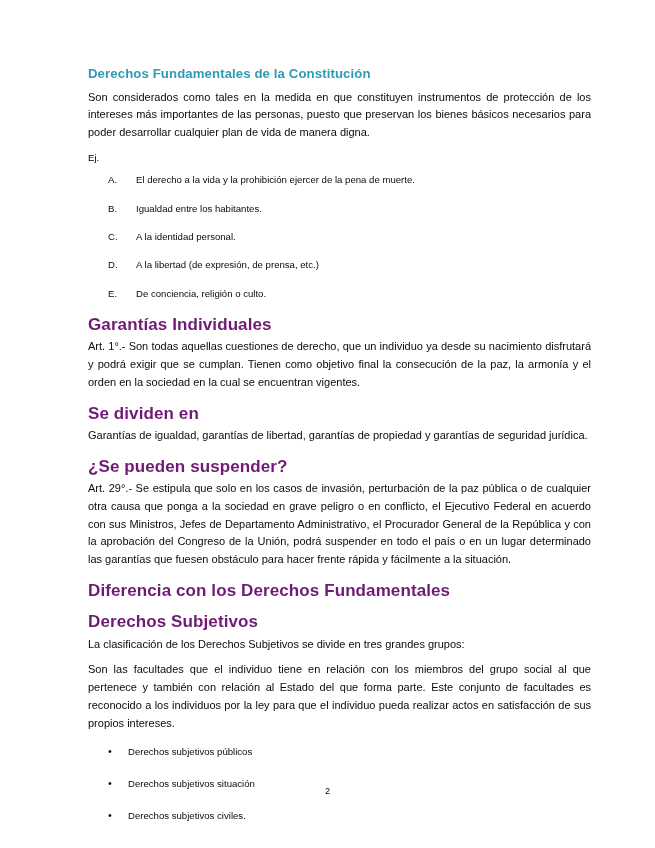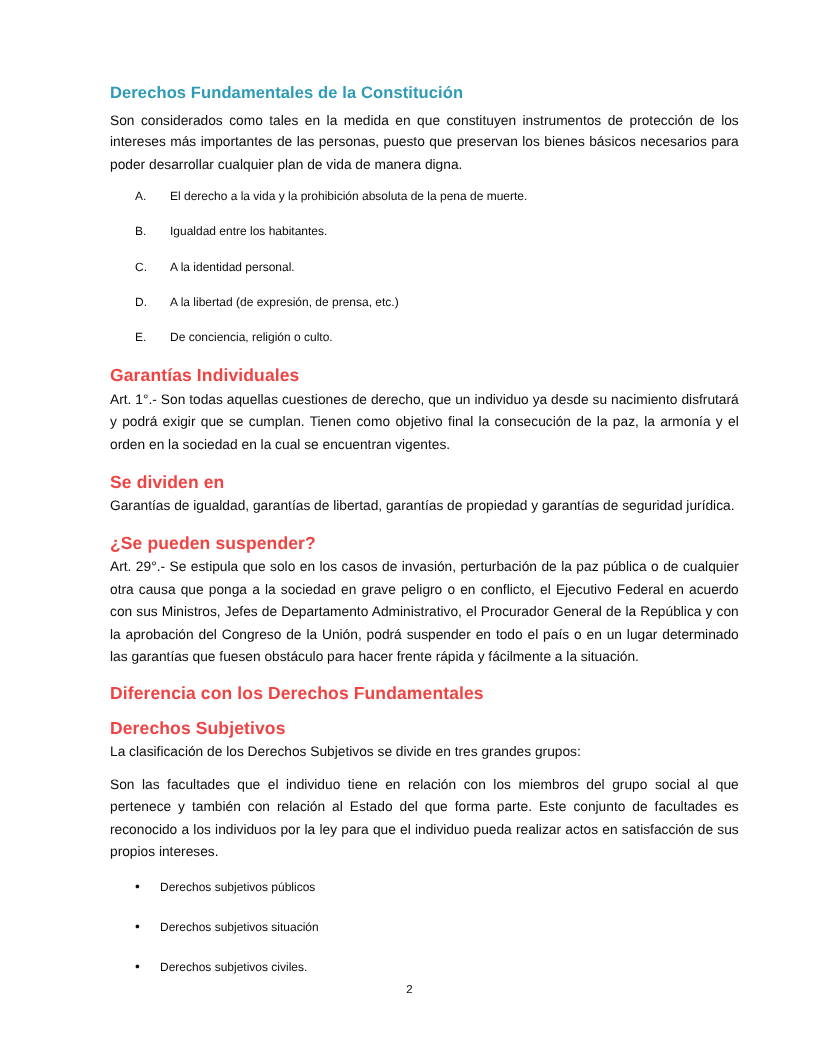--- a/index.html
+++ b/index.html
@@ -23,23 +23,23 @@
   }
   h1.section-title {
     font-size: 13.2px;
     font-weight: bold;
     color: #2e9bb5;
     margin: 0 0 6px 0;
     line-height: 1.25;
     letter-spacing: 0.1px;
   }
   h2.section-title {
-    font-size: 14px;
+    font-size: 17px;
     font-weight: bold;
-    color: #ef4444;
+    color: #701a75;
     margin: 0 0 3px 0;
     line-height: 1.25;
     letter-spacing: 0.1px;
   }
   p.body-text {
     font-size: 11px;
     line-height: 1.62;
     margin: 0 0 11px 0;
     text-align: justify;
     color: #0b0b0b;
@@ -105,24 +105,25 @@
   }
 </style>
 </head>
 <body>
 
 <div class="page">
 
   <div class="blk">
     <h1 class="section-title">Derechos Fundamentales de la Constitución</h1>
     <p class="body-text tight">Son considerados como tales en la medida en que constituyen instrumentos de protección de los intereses más importantes de las personas, puesto que preservan los bienes básicos necesarios para poder desarrollar cualquier plan de vida de manera digna.</p>
+    <p class="eje-label">Ej.</p>
     <ol class="alpha-list">
       <li>
         <span class="marker">A.</span>
-        <span>El derecho a la vida y la prohibición absoluta de la pena de muerte.</span>
+        <span>El derecho a la vida y la prohibición ejercer de la pena de muerte.</span>
       </li>
       <li>
         <span class="marker">B.</span>
         <span>Igualdad entre los habitantes.</span>
       </li>
       <li>
         <span class="marker">C.</span>
         <span>A la identidad personal.</span>
       </li>
       <li>

